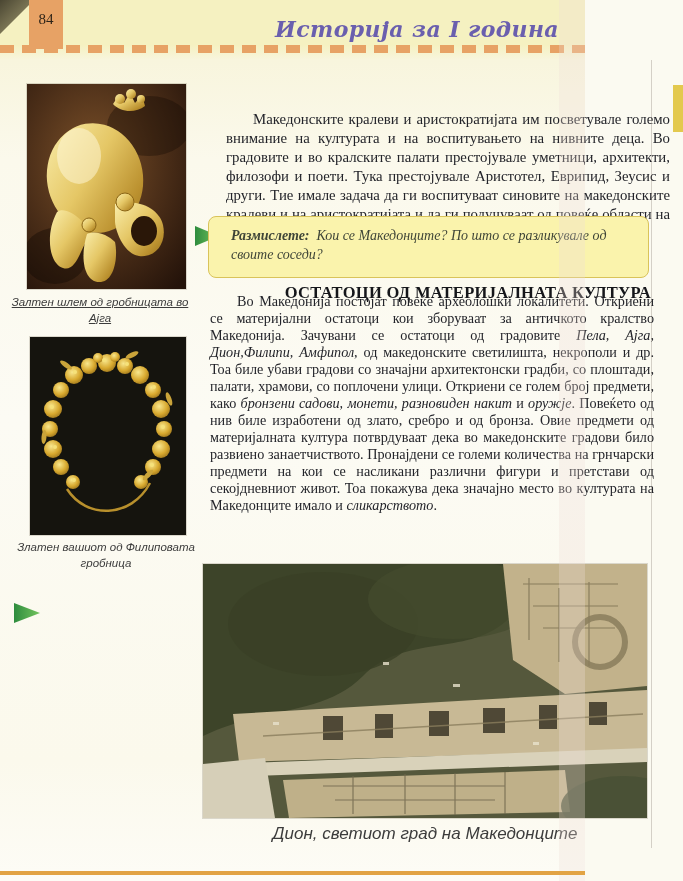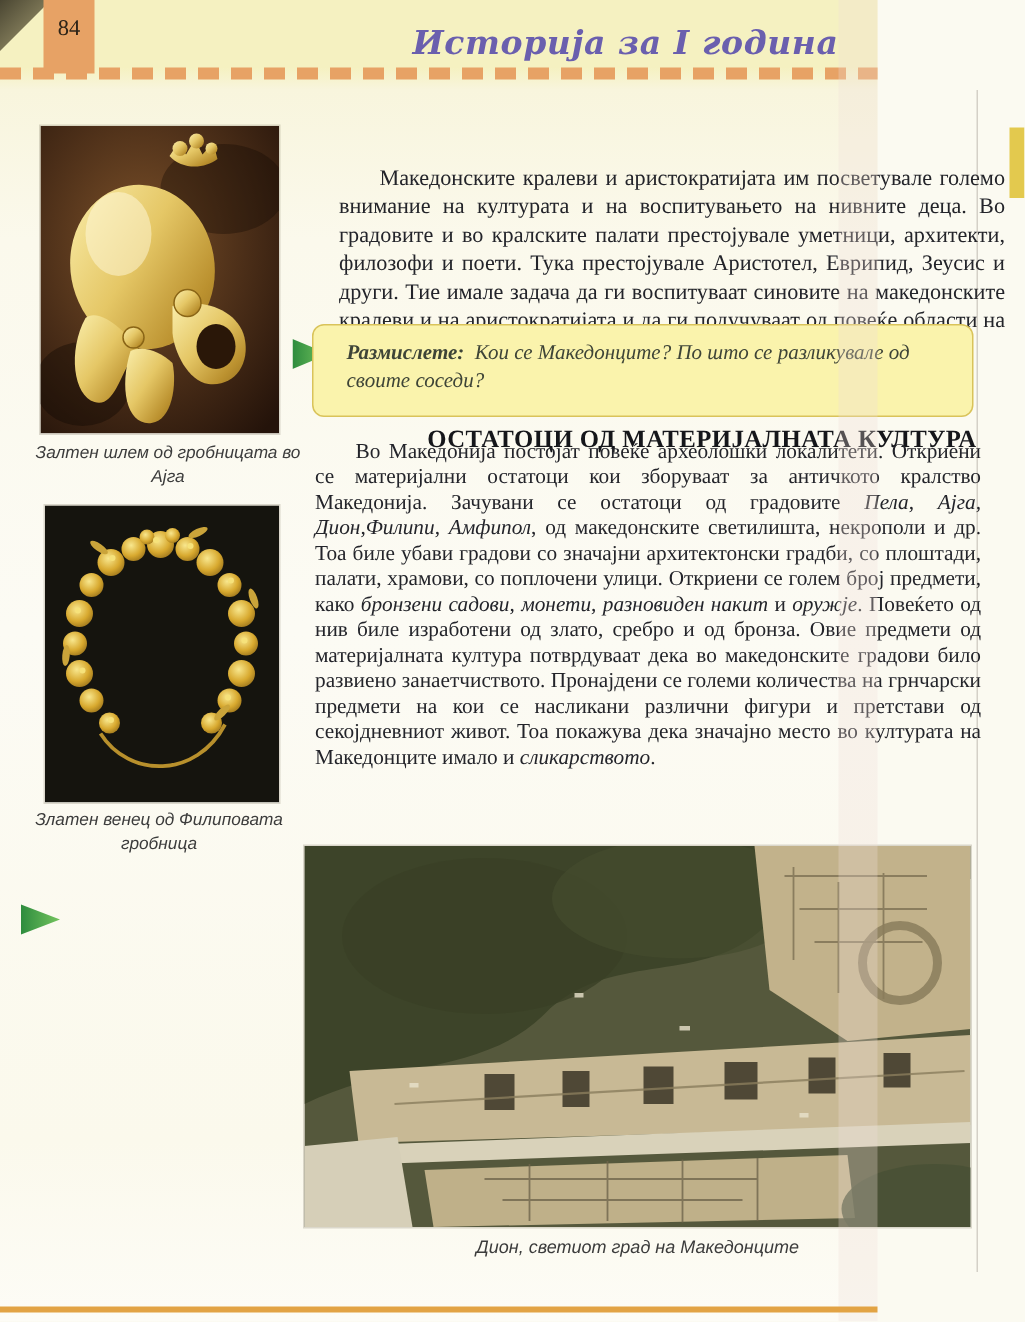--- a/index.html
+++ b/index.html
@@ -16,21 +16,21 @@
     font:15px "Liberation Serif",serif;color:#2e2418;}
   .course-header{top:16px;right:26px;font-family:"DejaVu Serif",serif;
     font-style:italic;font-weight:700;font-size:22px;color:#6a5fae;letter-spacing:.4px;}
   .dashes{left:0;right:0;top:45px;height:8px;
     background:repeating-linear-gradient(90deg,#e7a265 0 14px,rgba(0,0,0,0) 14px 22px);}
   
   .fig{box-shadow:0 0 0 1px rgba(120,110,90,.25);}
   .helmet-fig{left:27px;top:84px;width:159px;height:205px;}
   .wreath-fig{left:30px;top:337px;width:156px;height:198px;}
   .cap{font:italic 11.5px/1.35 "Liberation Sans",sans-serif;color:#3c3c3c;text-align:center;}
-  .helmet-cap{left:16px;top:295px;width:192px;}
+  .helmet-cap{left:4px;top:295px;width:192px;text-decoration:underline;}
   .wreath-cap{left:10px;top:540px;width:192px;}
   .explore-arrow{left:14px;top:602px;width:27px;height:22px;}
   .explore-box{left:34px;top:597px;width:153px;min-height:226px;box-sizing:border-box;
     background:#ecf2d0;border:2px solid #e4e588;border-radius:14px;
     padding:10px 9px 10px 13px;color:#2e6233;
     font:italic 600 13.2px/16.2px "Liberation Serif",serif;}
   .explore-title{font-weight:700;margin-bottom:2px;}
   .explore-body{text-align:justify;font-weight:600;}
   
   .p1{left:210px;top:94px;width:444px;font:14.8px/19px "Liberation Serif",serif;
@@ -39,21 +39,21 @@
   .think-box{left:208px;top:216px;width:441px;box-sizing:border-box;min-height:62px;
     background:#faf3ac;border:1.5px solid #d9c35a;border-radius:8px;
     padding:9px 14px 9px 22px;color:#3e4437;
     font:italic 14px/19px "Liberation Serif",serif;}
   .tb-label{font-weight:700;margin-right:7px;}
   .sec-heading{left:210px;top:283px;width:441px;margin:0;text-align:right;
     font:700 16.5px "Liberation Serif",serif;color:#15161a;letter-spacing:.3px;}
   .p2{left:210px;top:293px;width:444px;font:14.2px/17px "Liberation Serif",serif;
     color:#23242a;text-align:justify;text-indent:27px;margin:0;}
   .dion-fig{left:203px;top:564px;width:444px;height:254px;}
-  .dion-cap{left:203px;top:823px;width:444px;font-size:12px;}
+  .dion-cap{left:203px;top:823px;width:444px;font-size:17px;}
   
   .right-strip{right:0;top:0;width:26px;height:881px;background:rgba(238,222,216,.30);}
   .page-edge-line{left:651px;top:60px;width:1px;height:788px;background:rgba(110,100,90,.28);}
   .yellow-tab{left:673px;top:85px;width:10px;height:47px;background:#e3c94e;}
   .bottom-line{left:0;right:0;top:871px;height:4px;background:#e2a344;}
   svg{display:block;}
 </style>
 </head>
 <body>
 
@@ -148,21 +148,21 @@
       </g>
       <g fill="#caa43a">
         <ellipse cx="102" cy="18" rx="7" ry="2.5" transform="rotate(-25 102 18)"></ellipse>
         <ellipse cx="36" cy="28" rx="7" ry="2.5" transform="rotate(35 36 28)"></ellipse>
         <ellipse cx="139" cy="62" rx="7" ry="2.5" transform="rotate(70 139 62)"></ellipse>
         <ellipse cx="14" cy="100" rx="7" ry="2.5" transform="rotate(95 14 100)"></ellipse>
         <ellipse cx="118" cy="138" rx="7" ry="2.5" transform="rotate(-45 118 138)"></ellipse>
       </g>
     </svg>
   </div>
-  <div class="abs cap wreath-cap">Златен венец од Филиповата гробница</div>
+  <div class="abs cap wreath-cap">Златен вашиот од Филиповата гробница</div>
 
   <svg class="abs explore-arrow" viewBox="0 0 27 22">
     <defs>
         <linearGradient id="ga1" x1="0" y1="0" x2="1" y2="0">
       <stop offset="0%" stop-color="#2e8c3e"></stop>
           <stop offset="100%" stop-color="#74c45e"></stop>
         </linearGradient>
       </defs>
     <polygon points="0,1 26,11 0,21" fill="url(#ga1)"></polygon>
   </svg>

